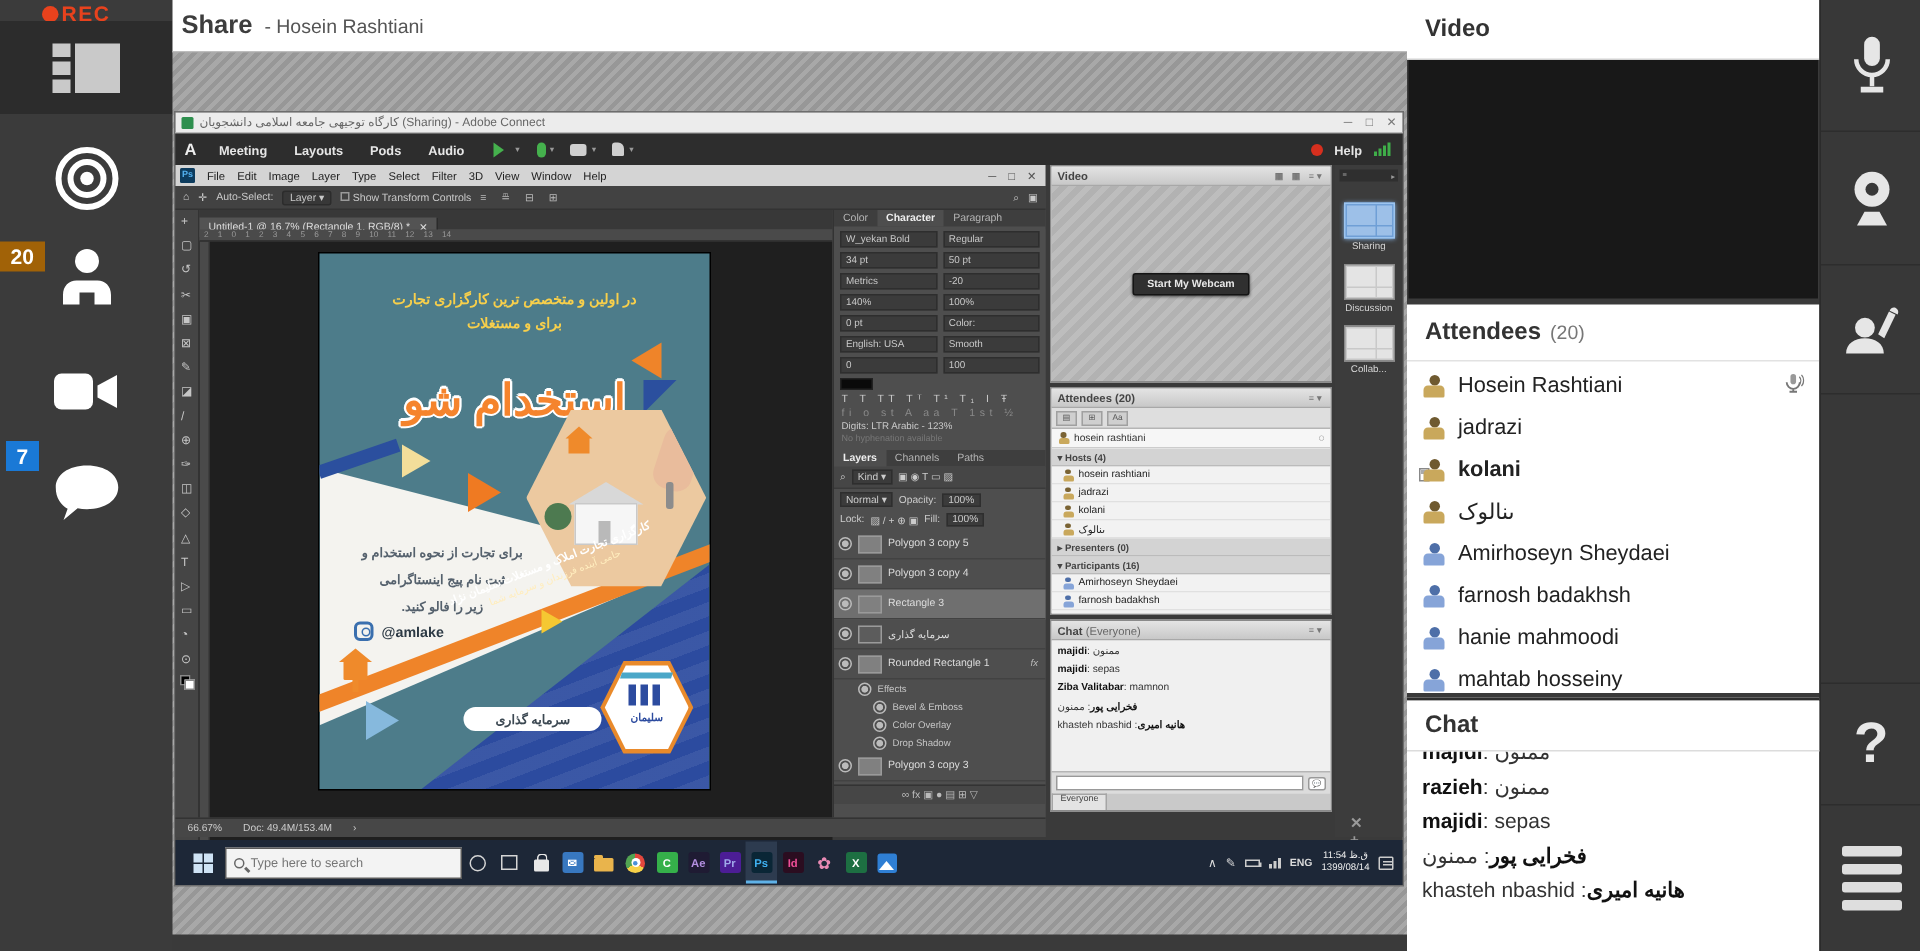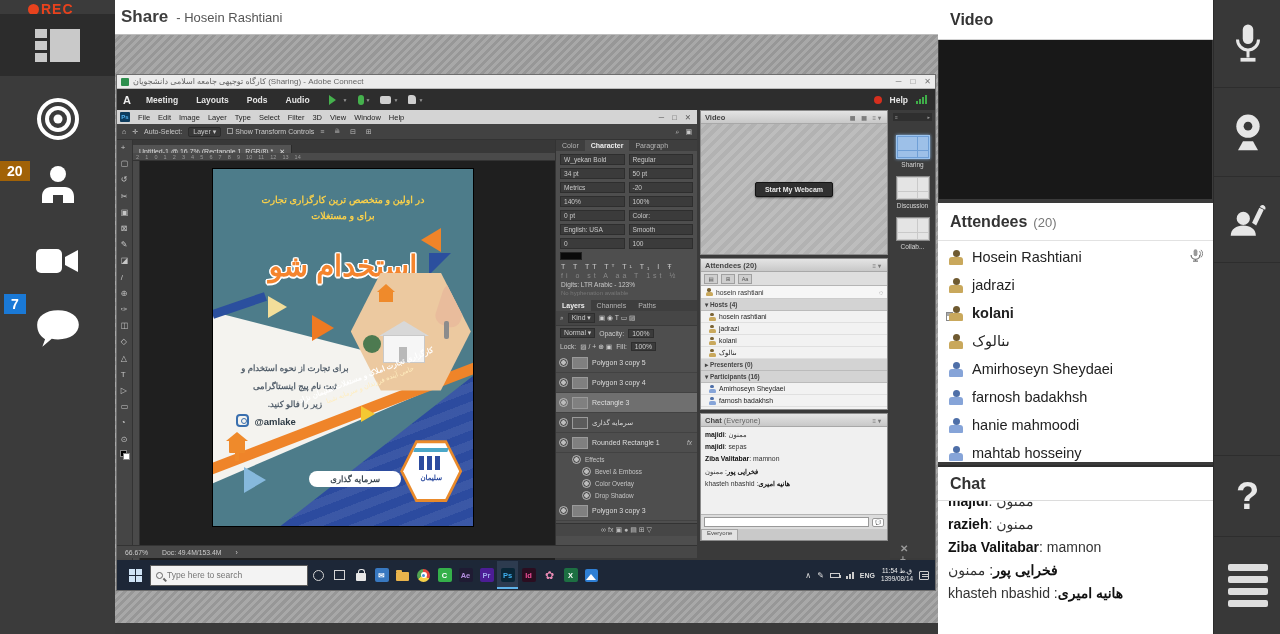--- a/index.html
+++ b/index.html
@@ -882,22 +882,22 @@
     <div class="cpod">
       <div class="cpod-h">
           <span>Chat</span>
         </div>
       <div class="clist">
 
           <div class="crow" dir="auto"><b>majidi</b>: <span>ممنون</span></div>
 
           <div class="crow" dir="auto"><b>razieh</b>: <span>ممنون</span></div>
 
-
-          <div class="crow" dir="auto"><b>Ziba Valitabar</b>: <span>mamnon</span></div>
+          <div class="crow" dir="auto"><b>majidi</b>: <span>sepas</span></div>
+
 
           <div class="crow" dir="auto"><b>فخرایی پور</b>: <span>ممنون</span></div>
 
           <div class="crow" dir="auto"><b>هانیه امیری</b>: <span>khasteh nbashid</span></div>
         </div>
     </div>
   </section>
 
   <aside id="rightbar">
     <div class="rcell" style="top:0;height:88px">

